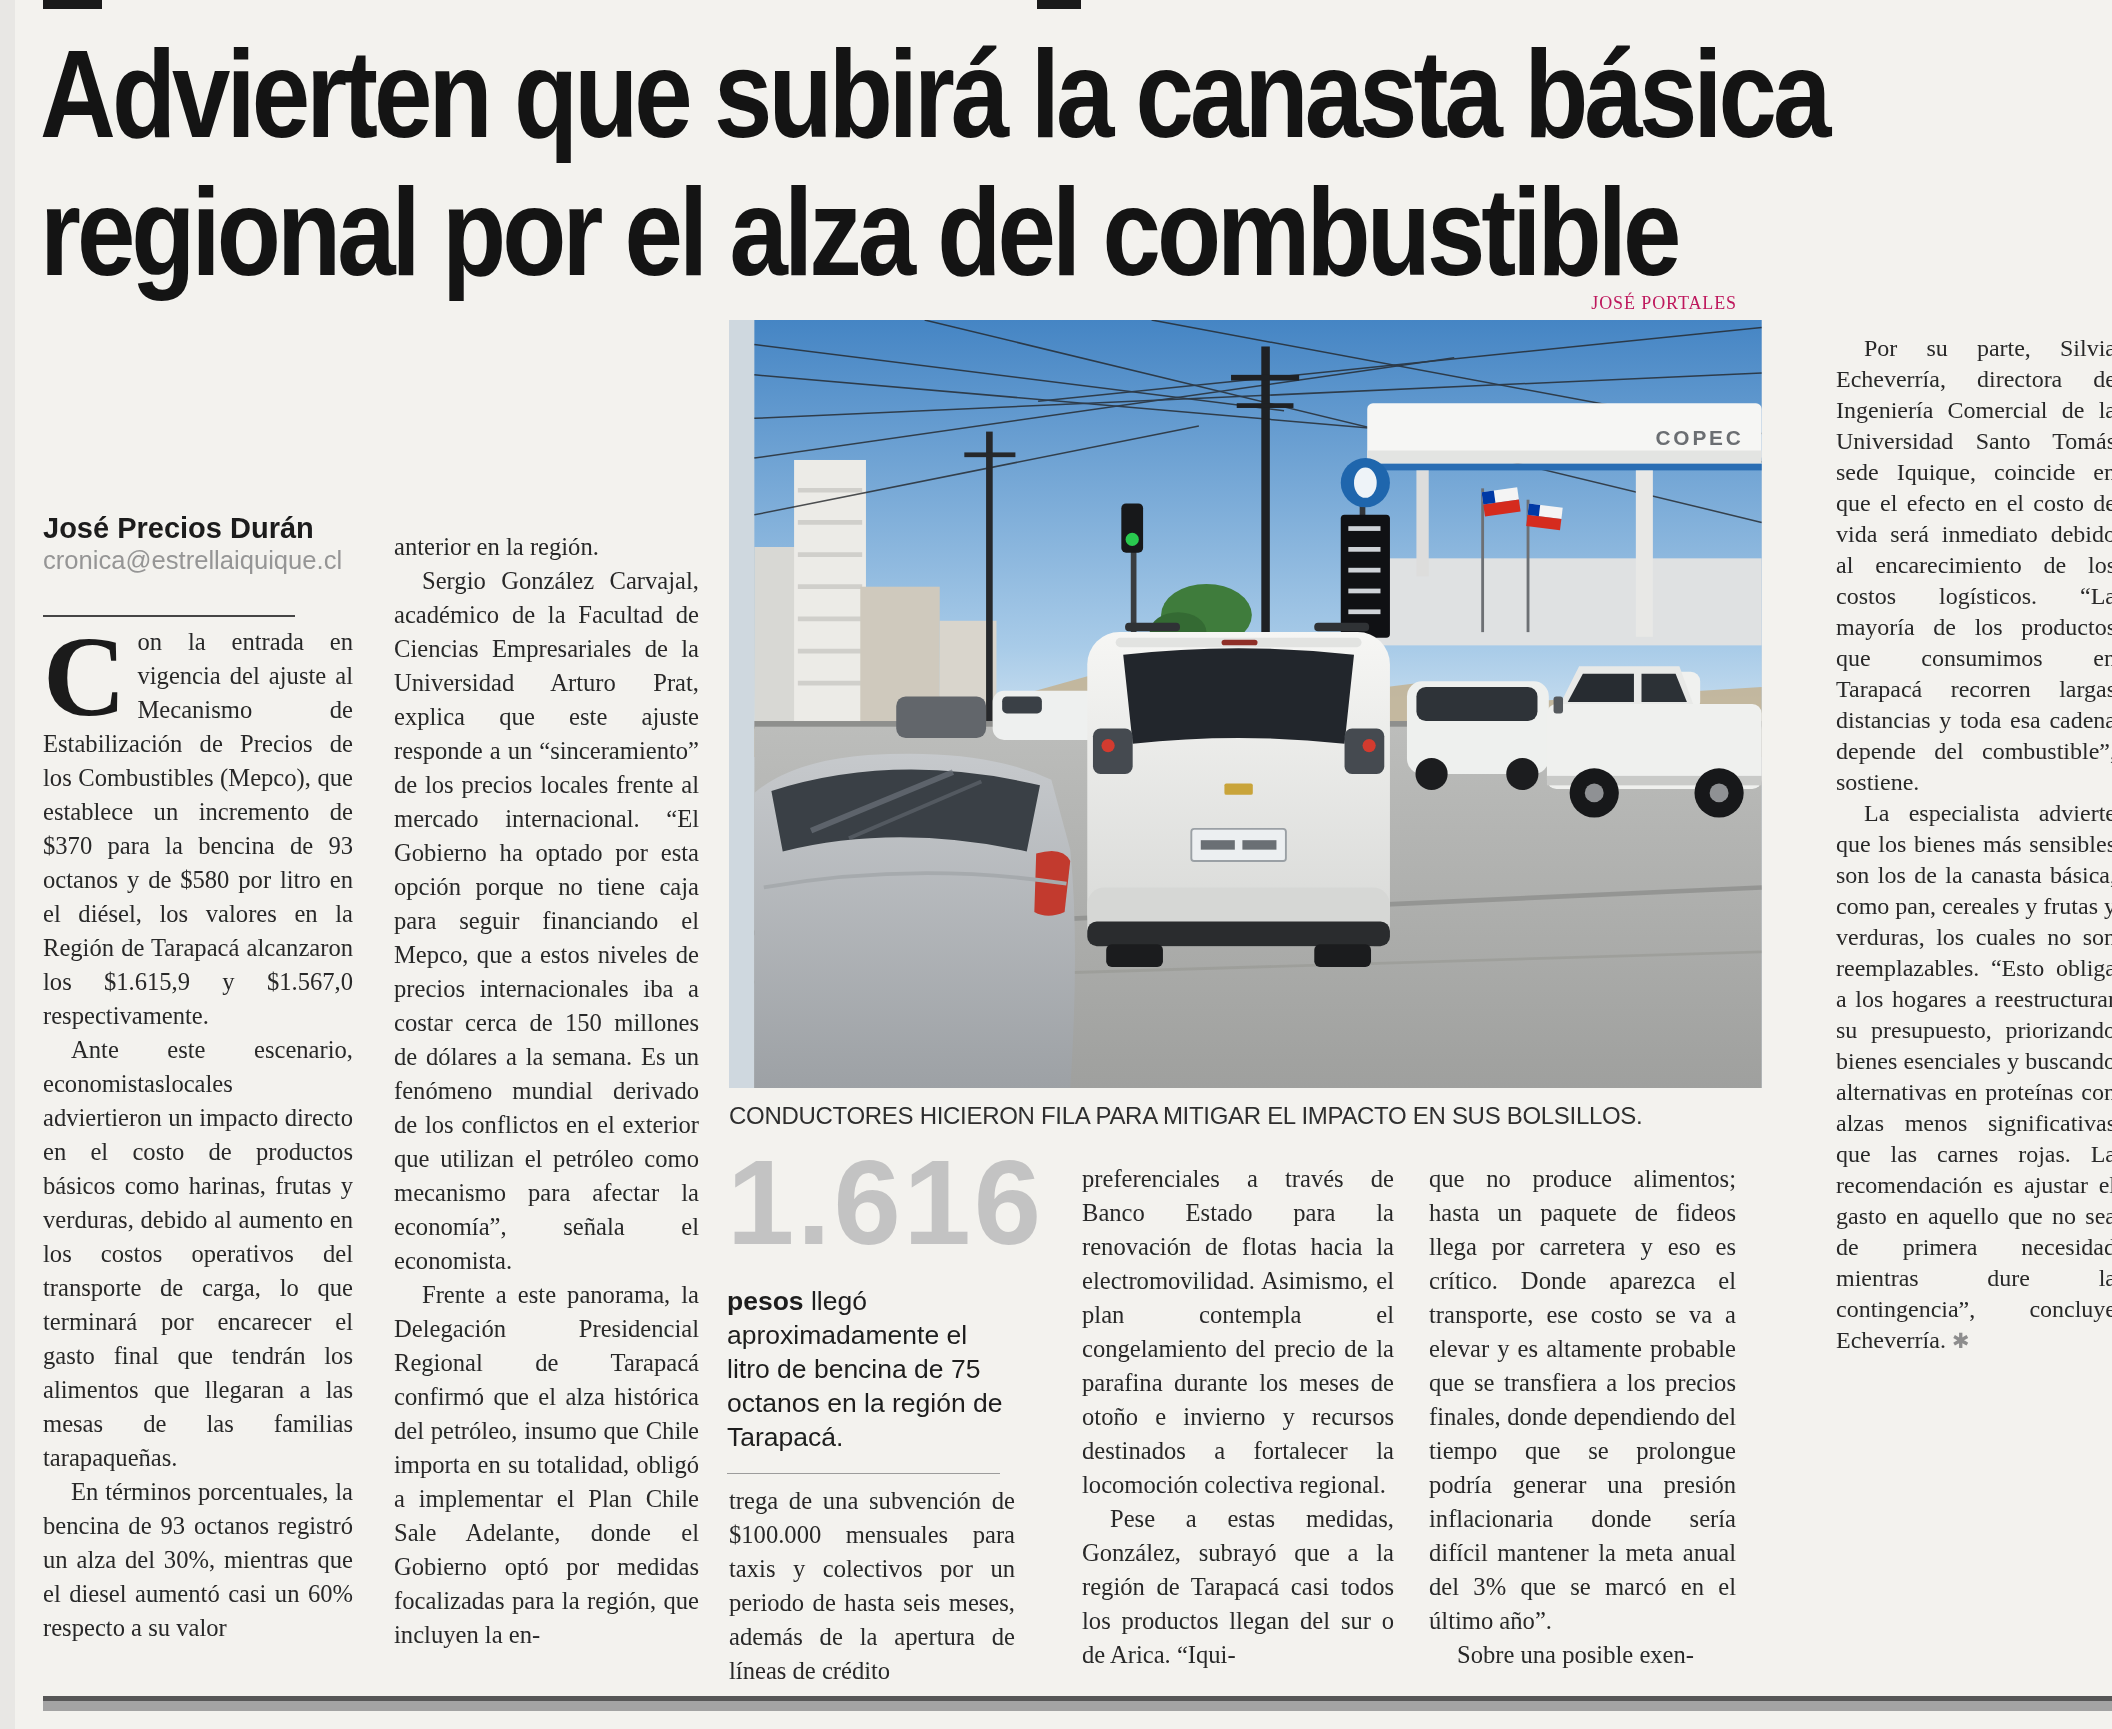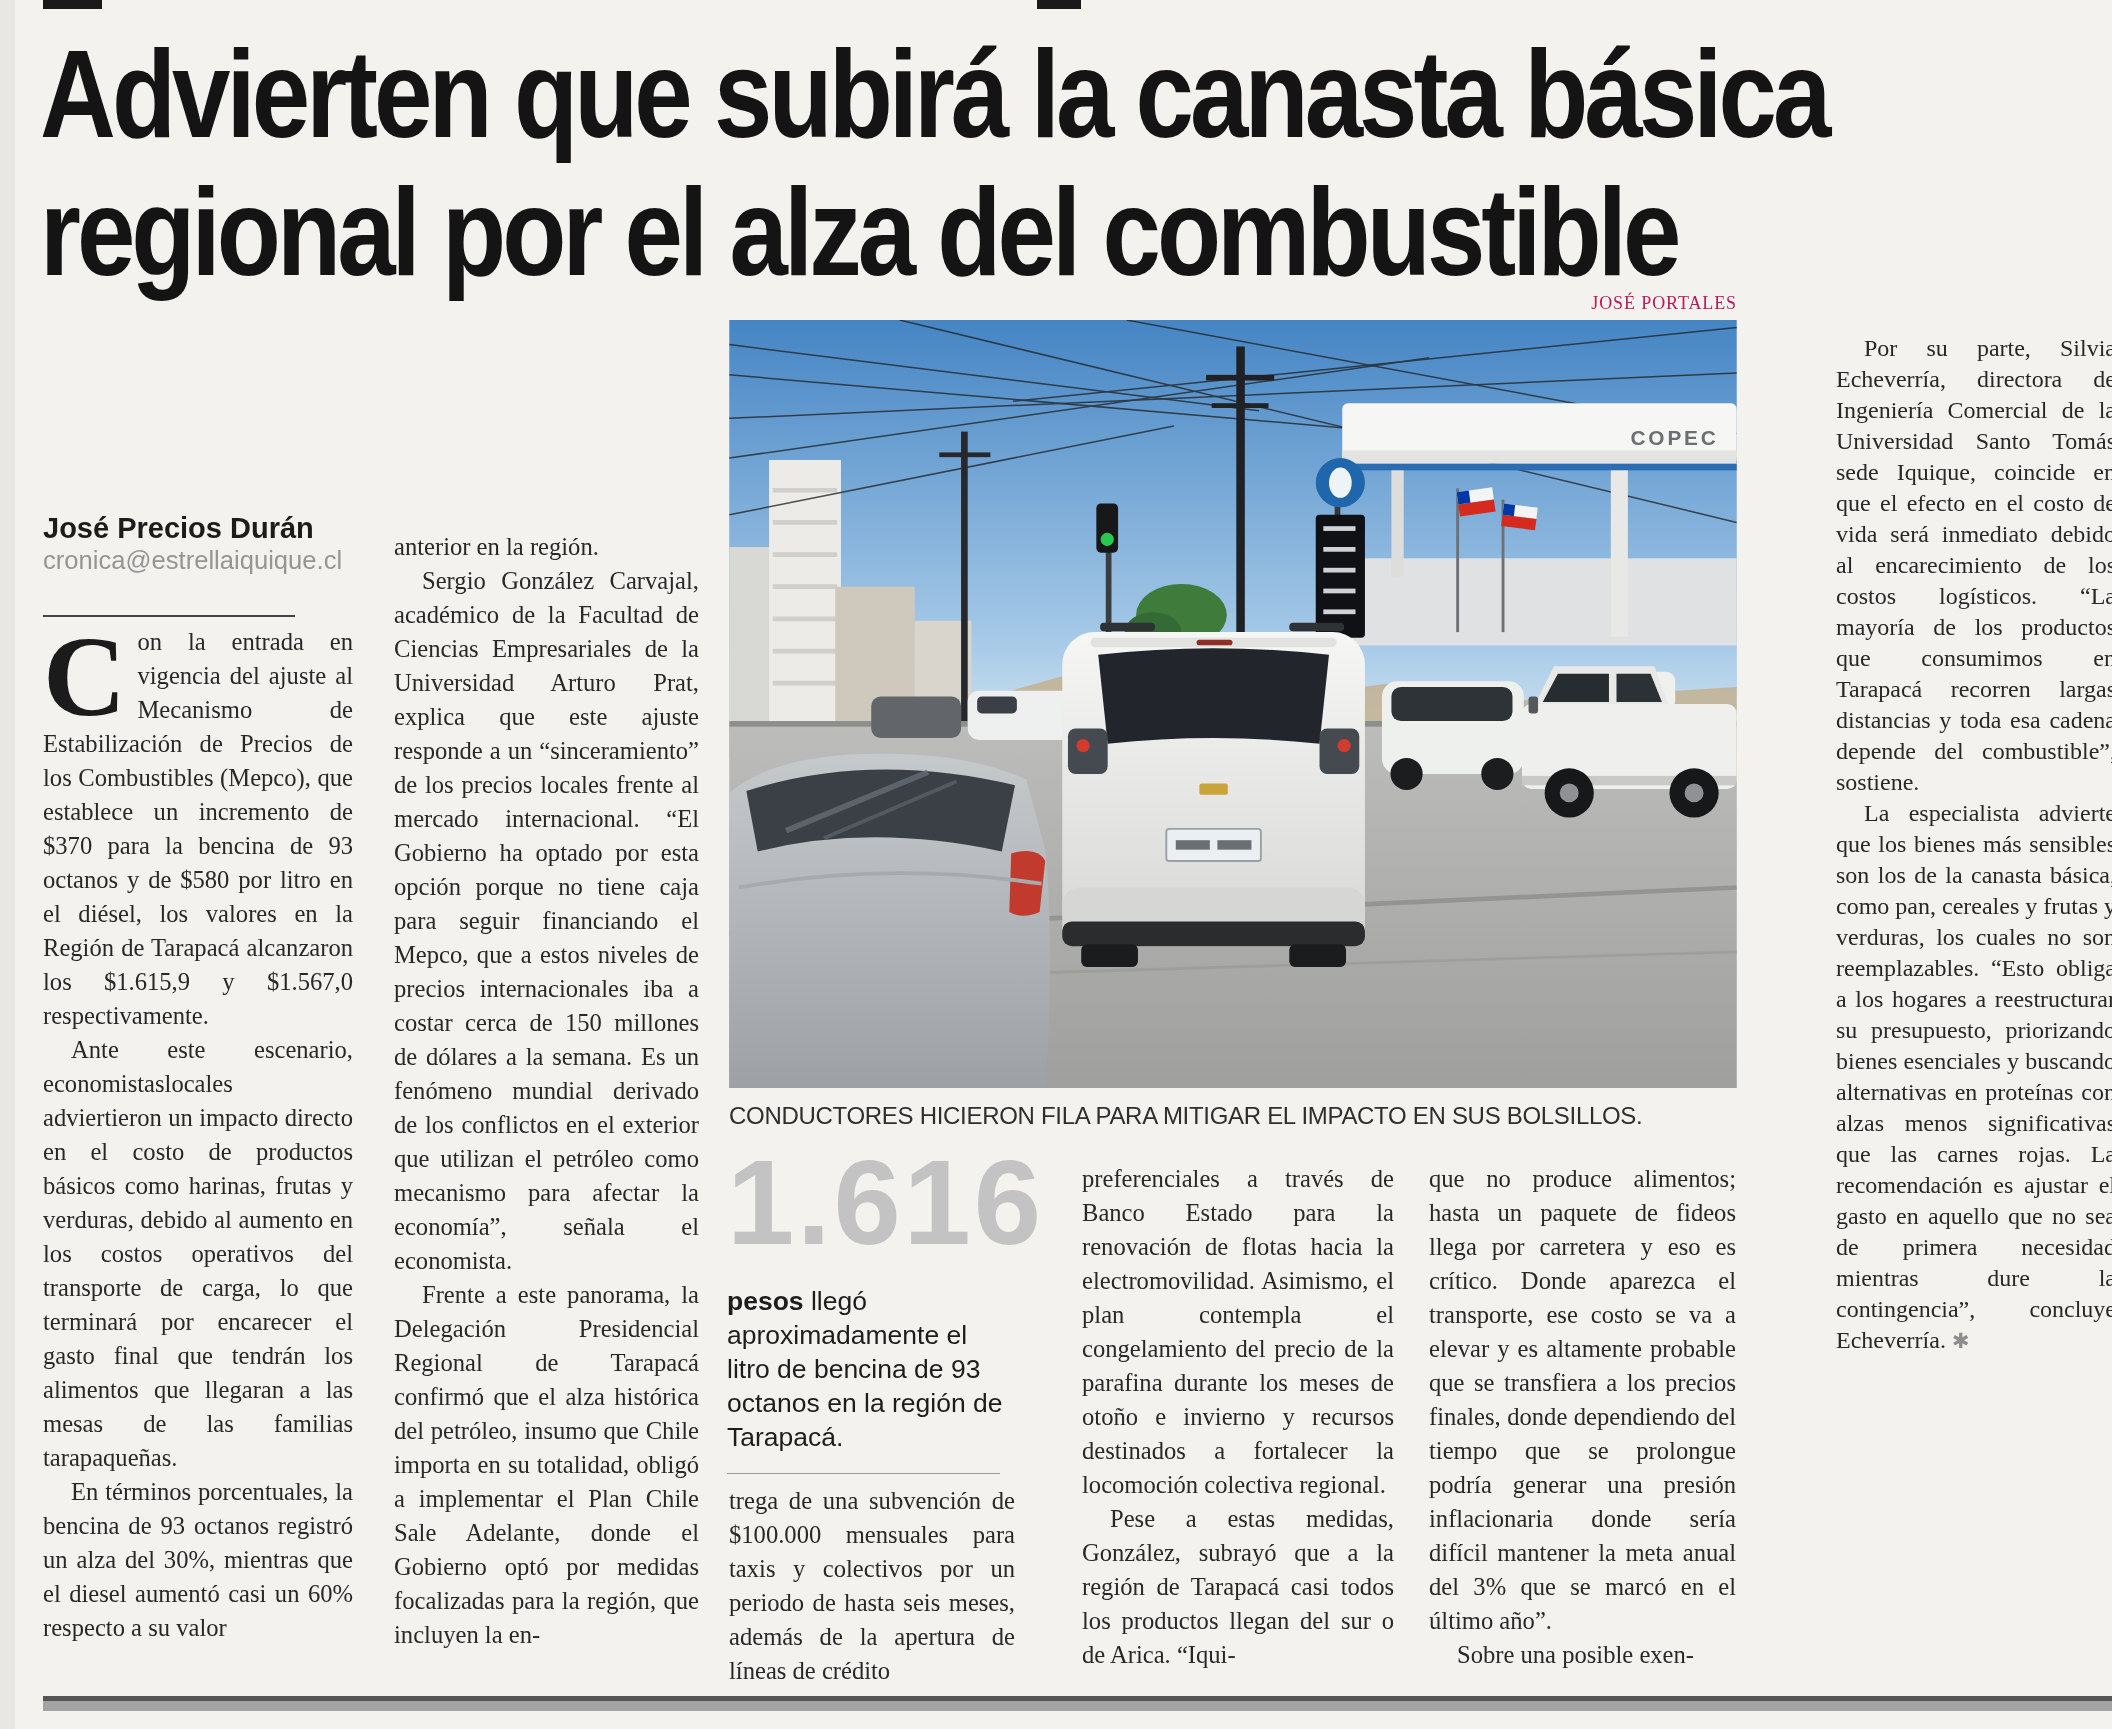--- a/index.html
+++ b/index.html
@@ -37,21 +37,21 @@
   .col4{left:1067px;top:1162px;width:312px;height:524px;}
   .col5{left:1414px;top:1162px;width:307px;height:524px;}
   .col6{left:1821px;top:333px;width:280px;height:1353px;font-size:24px;line-height:31px;}
   .dropcap{float:left;font-family:"Liberation Serif",serif;font-weight:bold;font-size:115px;
            line-height:91px;padding:5.7px 11.4px 0 0;color:#1b1b1b;}
   .endmark{font-family:"DejaVu Sans",sans-serif;font-size:21px;color:#8d8d8d;}
 
   
   .photo-credit{position:absolute;left:714px;top:293px;width:1008px;text-align:right;
                 font-family:Liberation Serif, serif;font-size:18px;letter-spacing:0.9px;color:#be185d;}
-  .photo{position:absolute;left:714px;top:320px;width:1008px;height:768px;background:#cfd8df;}
+  .photo{position:absolute;left:714px;top:320px;width:1008px;height:768px;background:#cfd8df;padding-left:25px;}
   .photo svg{display:block;}
   .photo-caption{position:absolute;left:714px;top:1102px;width:1008px;
                  font-family:"Liberation Sans",sans-serif;font-size:24px;letter-spacing:-0.3px;color:#2e2e2e;}
 
   
   .highlight{position:absolute;left:712px;top:1145px;width:293px;}
   .big-number{font-family:"Liberation Sans",sans-serif;font-weight:bold;font-size:121px;line-height:114px;
               letter-spacing:2.8px;color:#c3c3c3;}
   .hl-text{margin-top:24.6px;width:284px;font-family:"Liberation Sans",sans-serif;font-size:26.5px;
            line-height:34px;color:#1d1d1d;}
@@ -266,21 +266,21 @@
         <path d="M10 600 Q170 572 330 596" stroke="#a6aaad" stroke-width="4" fill="none"></path>
       </g>
     </svg>
   </div>
 
   <div class="photo-caption">CONDUCTORES HICIERON FILA PARA MITIGAR EL IMPACTO EN SUS BOLSILLOS.</div>
 
   <div class="highlight">
     <div class="big-number">1.616</div>
     <div class="hl-text">
-      <b>pesos</b><span> llegó aproximadamente el litro de bencina de 93 octanos en la región de Tarapacá.</span>
+      <b>pesos</b><span> llegó aproximadamente el litro de bencina de 75 octanos en la región de Tarapacá.</span>
     </div>
     <div class="hl-rule"></div>
   </div>
 
   <div class="bodycol col3">
     <p>trega de una subvención de $100.000 mensuales para taxis y colectivos por un periodo de hasta seis meses, además de la apertura de líneas de crédito</p>
   </div>
 
   <div class="bodycol col4">
     <p>preferenciales a través de Banco Estado para la renovación de flotas hacia la electromovilidad. Asimismo, el plan contempla el congelamiento del precio de la parafina durante los meses de otoño e invierno y recursos destinados a fortalecer la locomoción colectiva regional.</p>

